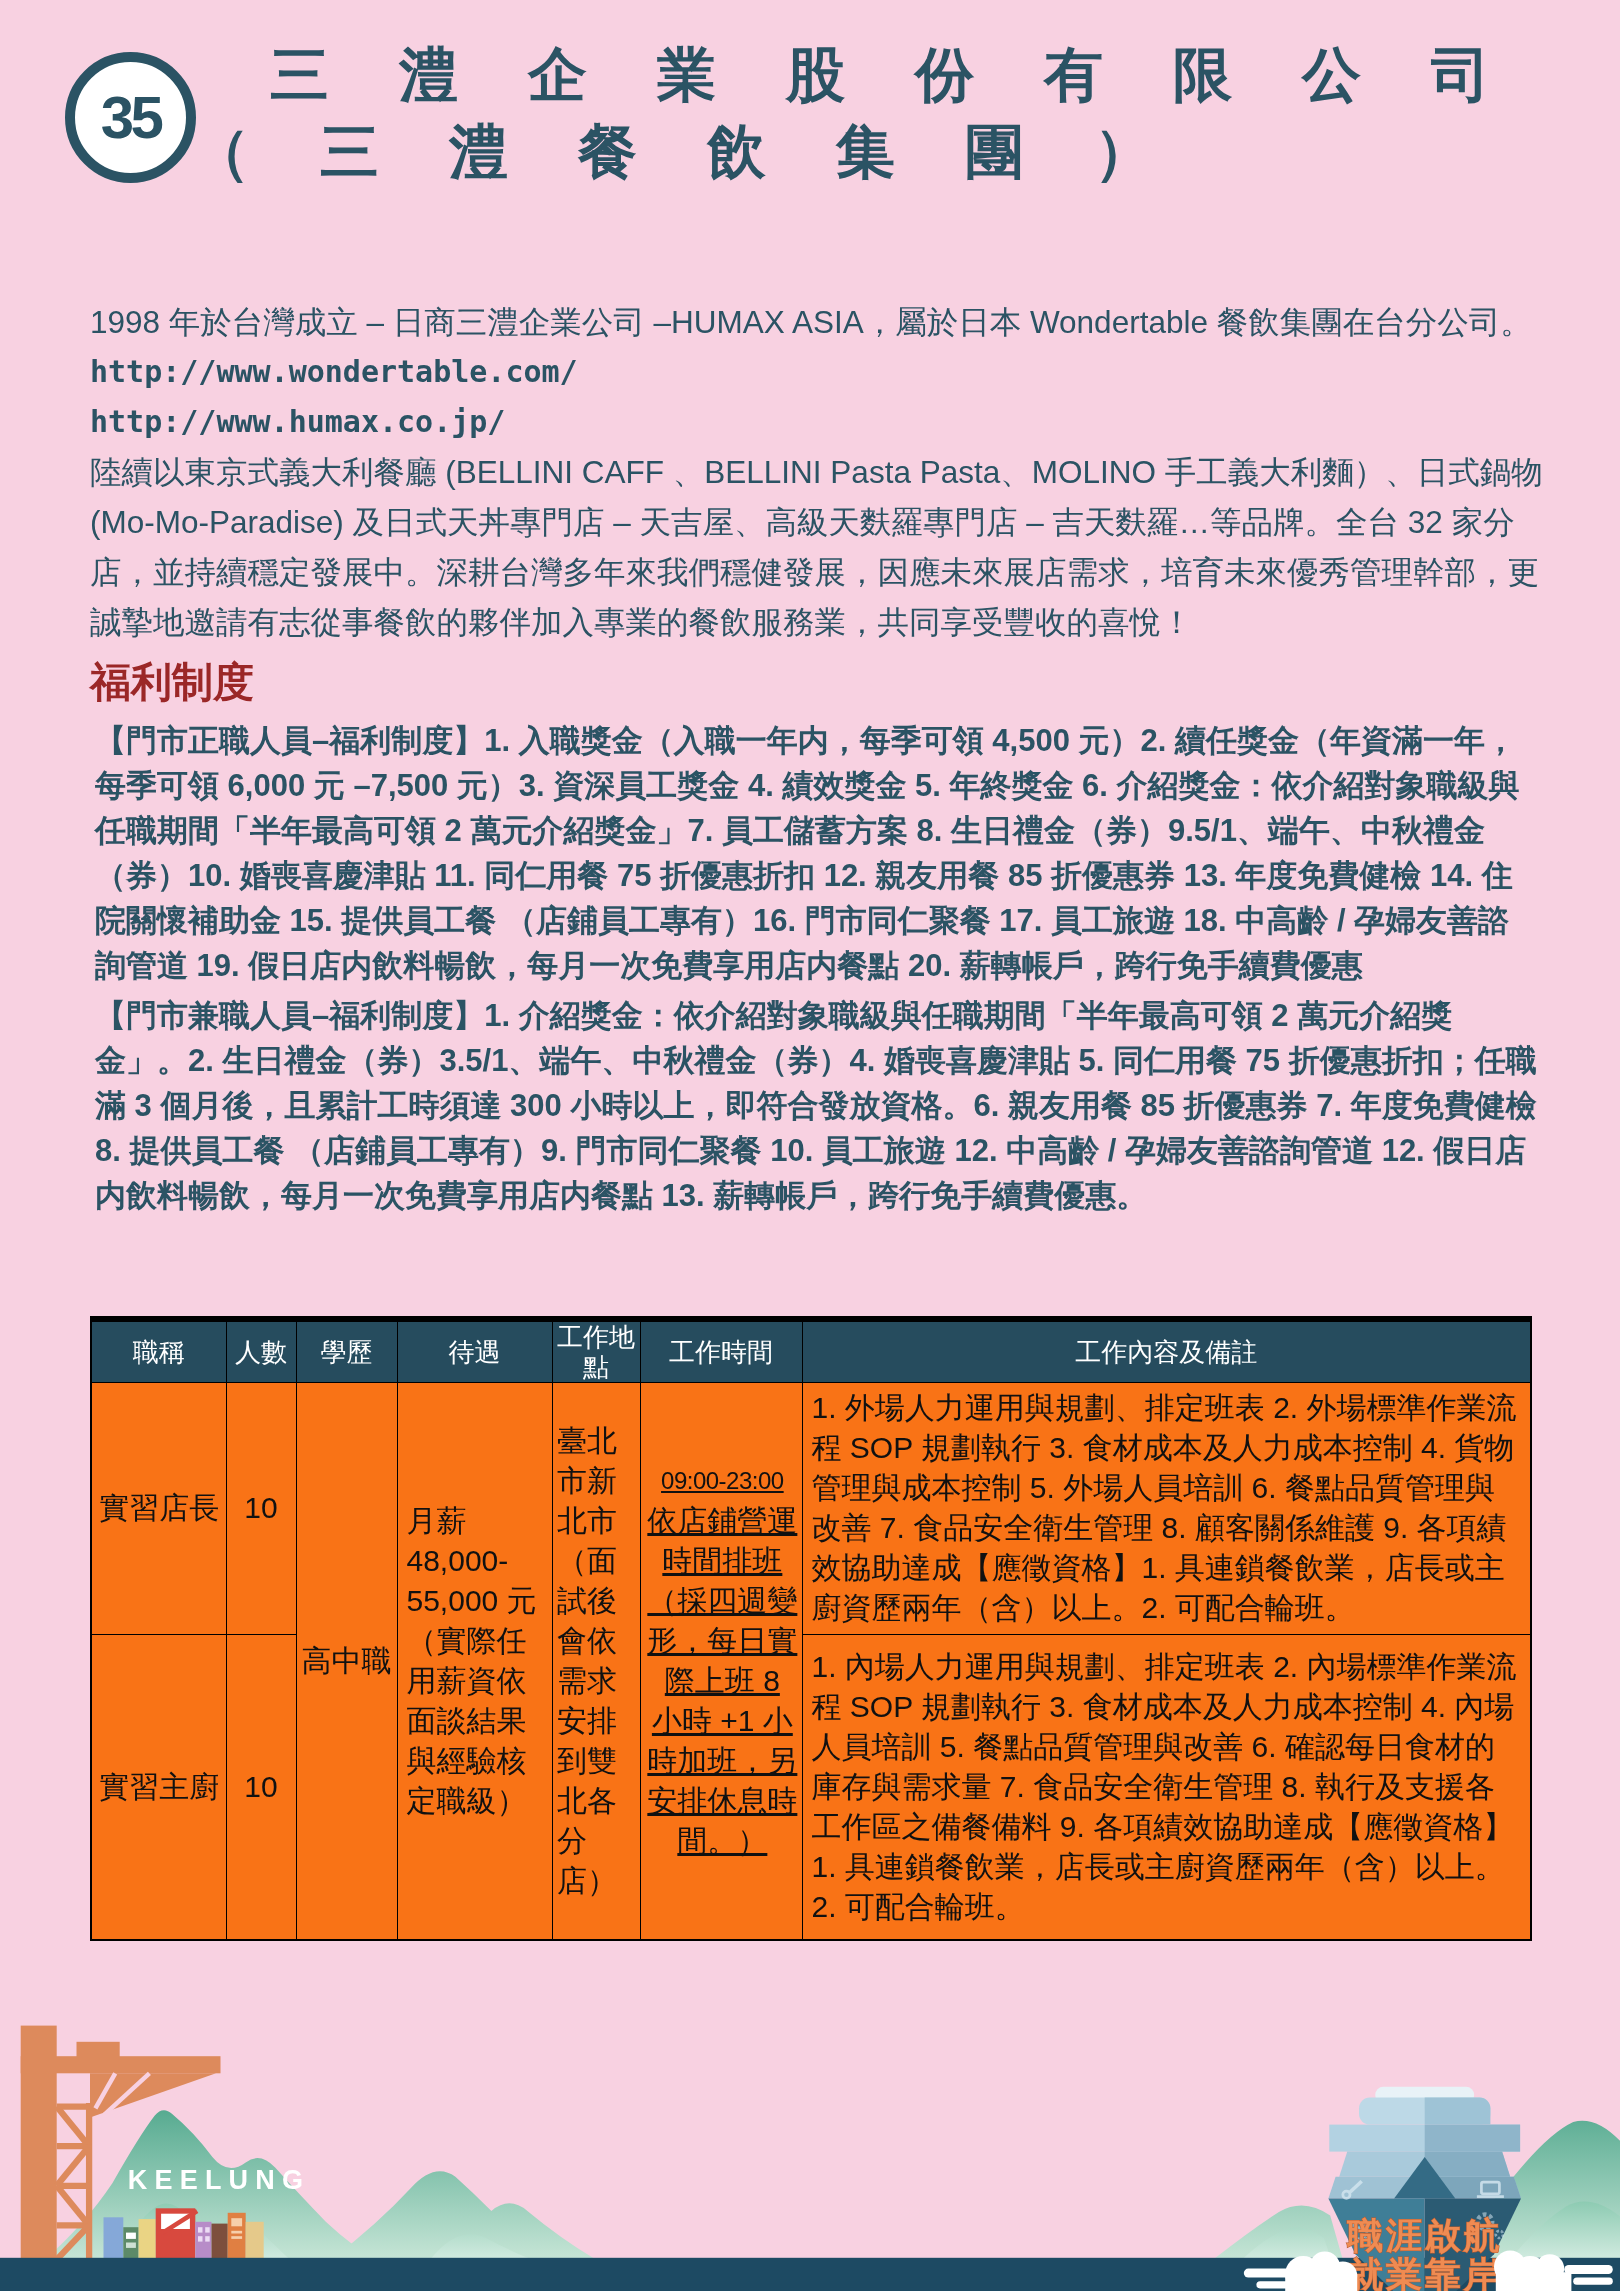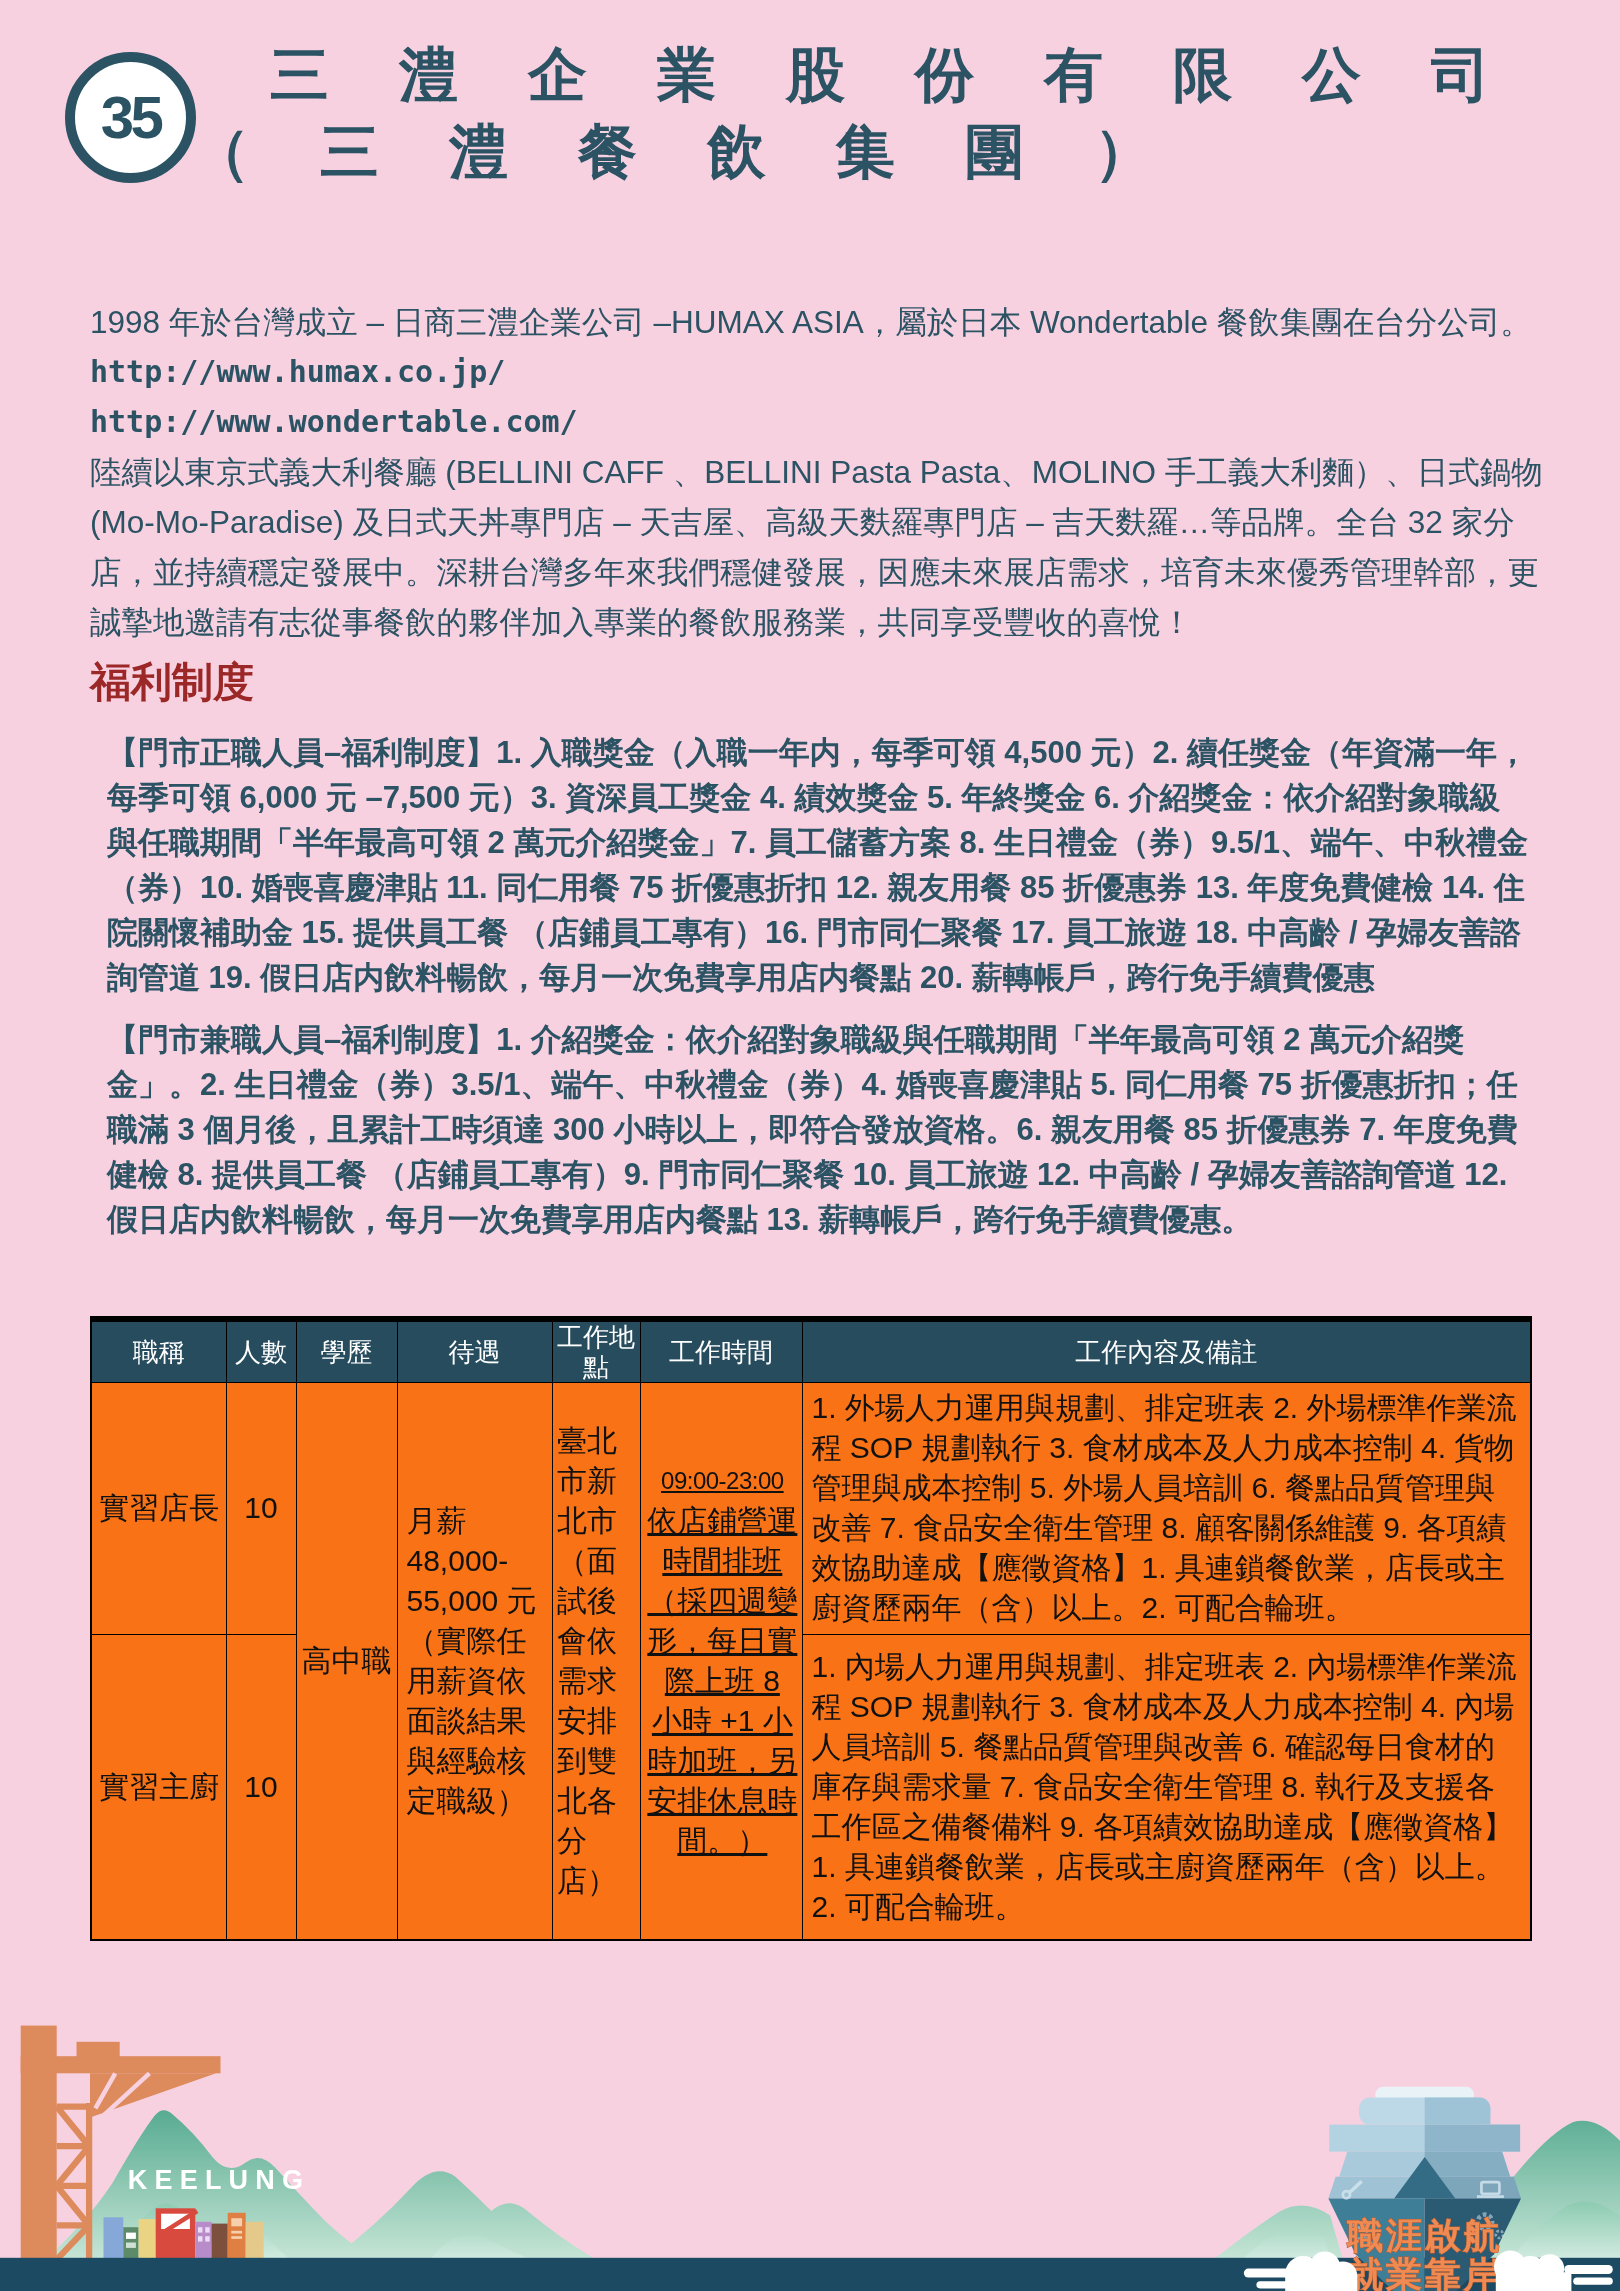--- a/index.html
+++ b/index.html
@@ -17,21 +17,21 @@
   .title-line1{position:absolute;left:270px;top:36px;margin:0;white-space:nowrap;
          font-size:59px;font-weight:800;letter-spacing:70px;color:var(--teal);}
   .title-line2{position:absolute;left:191px;top:113px;margin:0;white-space:nowrap;
          font-size:59px;font-weight:800;letter-spacing:70px;color:var(--teal);}
   .intro{position:absolute;left:90px;top:297px;width:1455px;}
   .intro p{margin:0;font-size:31.5px;line-height:50px;font-weight:400;color:var(--teal);}
   .intro p.url{font-family:"DejaVu Sans Mono",monospace;font-weight:700;font-size:30px;}
   .benefits-heading{position:absolute;left:90px;top:655px;margin:0;
          font-size:41px;font-weight:800;color:var(--red);}
   .benefits{position:absolute;left:90px;top:713px;width:1455px;}
-  .benefits p{margin:17px;font-size:31px;line-height:45px;font-weight:700;color:var(--teal);}
+  .benefits p{margin:5px;font-size:31px;line-height:45px;font-weight:700;color:var(--teal);}
   table.jobs{position:absolute;left:90px;top:1316px;width:1440px;table-layout:fixed;
          border-collapse:collapse;background:#f97316;
          border:2.7px solid #000;border-top:6.3px solid #000;}
   table.jobs th,table.jobs td{border:1.8px solid #000;vertical-align:middle;
          box-sizing:border-box;overflow:hidden;}
   table.jobs thead th{background:var(--table-head);color:#ffffff;font-size:26px;
          font-weight:500;height:56px;line-height:30px;padding:0 1.8px;}
   table.jobs td{color:#111;font-size:30px;line-height:40px;font-weight:500;}
   tr.row-1{height:227px;} tr.row-2{height:306px;}
   td.c-title{text-align:left;padding:0 3.6px 0 7.2px;}
@@ -50,22 +50,22 @@
 <div class="page">
 
   <div class="badge">
     <span>35</span>
   </div>
   <h1 class="title-line1">三澧企業股份有限公司</h1>
   <h1 class="title-line2">（三澧餐飲集團）</h1>
 
   <div class="intro">
     <p>1998 年於台灣成立 – 日商三澧企業公司 –HUMAX ASIA，屬於日本 Wondertable 餐飲集團在台分公司。</p>
+    <p class="url">http://www.wondertable.com/</p>
     <p class="url">http://www.humax.co.jp/</p>
-    <p class="url">http://www.wondertable.com/</p>
     <p>陸續以東京式義大利餐廳 (BELLINI CAFF 、BELLINI Pasta Pasta、MOLINO 手工義大利麵）、日式鍋物 (Mo-Mo-Paradise) 及日式天丼專門店 – 天吉屋、高級天麩羅專門店 – 吉天麩羅…等品牌。全台 32 家分店，並持續穩定發展中。深耕台灣多年來我們穩健發展，因應未來展店需求，培育未來優秀管理幹部，更誠摯地邀請有志從事餐飲的夥伴加入專業的餐飲服務業，共同享受豐收的喜悅！</p>
   </div>
 
   <h2 class="benefits-heading">福利制度</h2>
   <div class="benefits">
     <p>【門市正職人員–福利制度】1. 入職獎金（入職一年内，每季可領 4,500 元）2. 續任獎金（年資滿一年，每季可領 6,000 元 –7,500 元）3. 資深員工獎金 4. 績效獎金 5. 年終獎金 6. 介紹獎金：依介紹對象職級與任職期間「半年最高可領 2 萬元介紹獎金」7. 員工儲蓄方案 8. 生日禮金（券）9.5/1、端午、中秋禮金（券）10. 婚喪喜慶津貼 11. 同仁用餐 75 折優惠折扣 12. 親友用餐 85 折優惠券 13. 年度免費健檢 14. 住院關懷補助金 15. 提供員工餐 （店鋪員工專有）16. 門市同仁聚餐 17. 員工旅遊 18. 中高齡 / 孕婦友善諮詢管道 19. 假日店内飲料暢飲，每月一次免費享用店内餐點 20. 薪轉帳戶，跨行免手續費優惠</p>
     <p>【門市兼職人員–福利制度】1. 介紹獎金：依介紹對象職級與任職期間「半年最高可領 2 萬元介紹獎金」。2. 生日禮金（券）3.5/1、端午、中秋禮金（券）4. 婚喪喜慶津貼 5. 同仁用餐 75 折優惠折扣；任職滿 3 個月後，且累計工時須達 300 小時以上，即符合發放資格。6. 親友用餐 85 折優惠券 7. 年度免費健檢 8. 提供員工餐 （店鋪員工專有）9. 門市同仁聚餐 10. 員工旅遊 12. 中高齡 / 孕婦友善諮詢管道 12. 假日店内飲料暢飲，每月一次免費享用店内餐點 13. 薪轉帳戶，跨行免手續費優惠。</p>
   </div>
 
   <table class="jobs">

